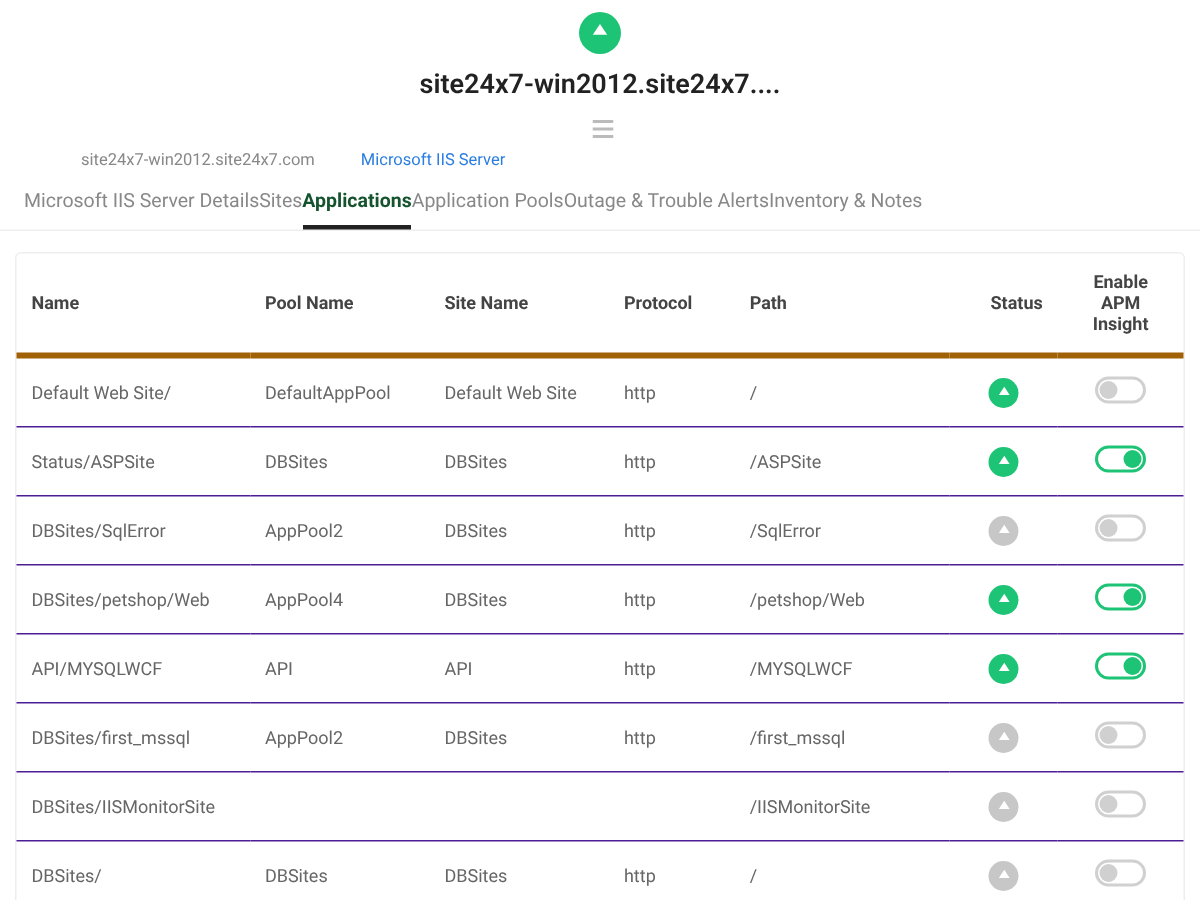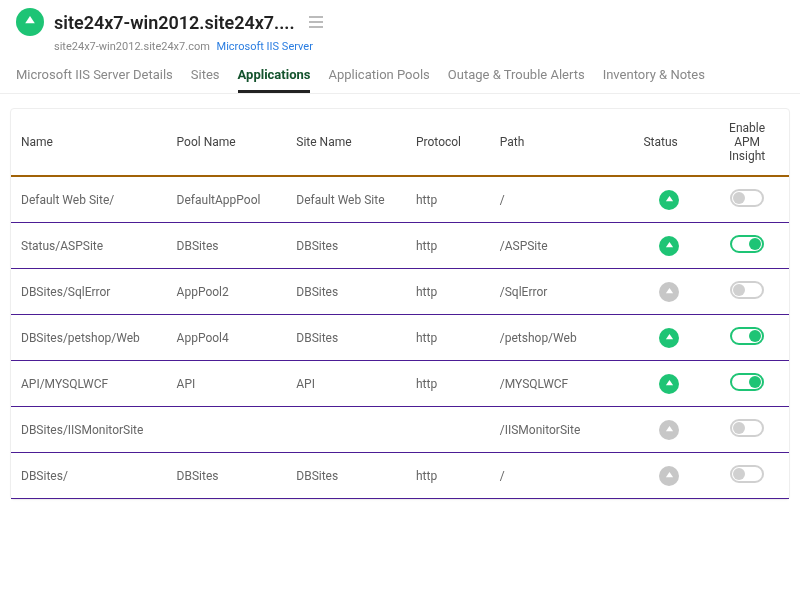--- a/index.html
+++ b/index.html
@@ -1,40 +1,40 @@
 <!DOCTYPE html>
 <html><head>
 <meta charset="utf-8">
 <style>
   * { box-sizing: border-box; margin: 0; padding: 0; }
   html, body { width: 800px; height: 600px; font-family: -apple-system, BlinkMacSystemFont, "Segoe UI", Roboto, Arial, sans-serif; background: #fff; color: #333; }
   .header { padding: 8px 16px 0 16px; }
-  .title-row { display: flex; align-items: center; gap: 10px; }
+  .title-row { display: flex; align-items: center; gap: 10px; flex-direction: column; }
   .status-circle { width: 28px; height: 28px; border-radius: 50%; background: #1ec475; display: flex; align-items: center; justify-content: center; color: #fff; }
   .status-circle svg { width: 12px; height: 12px; }
   .page-title { font-size: 18px; font-weight: 600; color: #222; }
   .hamburger { margin-left: 4px; color: #bbb; cursor: pointer; }
   .crumbs { margin: 4px 0 8px 38px; font-size: 11px; color: #888; }
-  .crumbs a { color: #2a7de1; text-decoration: none; margin-left: 4px; text-align: center; }
-  .tabs { display: flex; gap: 18px; padding: 0 16px; font-size: 13px; color: #888; border-bottom: 1px solid #eee; text-align: center; }
+  .crumbs a { color: #2a7de1; text-decoration: none; margin-left: 28px; text-align: center; }
+  .tabs { display: flex; padding: 0 16px; font-size: 13px; color: #888; border-bottom: 1px solid #eee; text-align: center; }
   .tab { padding: 6px 0 8px 0; cursor: pointer; }
   .tab.active { color: #14532d; font-weight: 700; border-bottom: 3px solid #222; }
   .content { padding: 14px 10px; }
   .card { background: #fff; border: 1px solid #eee; border-radius: 4px; box-shadow: 0 1px 2px rgba(0,0,0,0.02); }
   table { width: 100%; border-collapse: collapse; table-layout: fixed; }
   th, td { text-align: left; font-size: 12px; padding: 12px 10px; vertical-align: middle; word-wrap: break-word; }
-  th { color: #444; font-weight: 400; border-bottom: 2px solid #a16207; }
+  th { color: #444; font-weight: 700; border-bottom: 4px solid #a16207; }
   tbody tr { border-bottom: 1px solid #4c1d95; }
   tbody td { color: #666; }
   .col-name   { width: 130px; }
   .col-pool   { width: 100px; }
   .col-site   { width: 100px; }
   .col-proto  { width: 70px; }
   .col-path   { width: 120px; }
-  .col-status { width: 60px; text-align: left; }
+  .col-status { width: 60px; text-align: right; }
   .col-apm    { width: 70px; text-align: center; }
   .col-status-cell { text-align: center; }
   .col-apm-cell { text-align: center; }
   .status-dot { width: 20px; height: 20px; border-radius: 50%; display: inline-flex; align-items: center; justify-content: center; }
   .status-dot.up   { background: #1ec475; }
   .status-dot.down { background: #c7c7c7; }
   .status-dot svg { width: 9px; height: 9px; fill: #fff; }
   .toggle { position: relative; width: 34px; height: 18px; border-radius: 10px; display: inline-block; cursor: pointer; }
   .toggle.on  { border: 2px solid #1ec475; background: #fff; }
   .toggle.off { border: 2px solid #d0d0d0; background: #fff; }
@@ -150,20 +150,33 @@
             <td>http</td>
             <td>/MYSQLWCF</td>
             <td class="col-status-cell"><span class="status-dot up">
                 <svg viewBox="0 0 10 10">
                   <path d="M5 1 L9 7 L1 7 Z"></path>
                 </svg>
               </span></td>
             <td class="col-apm-cell"><span class="toggle on"><span class="knob"></span></span></td>
           </tr>
           <tr>
+            <td>DBSites/first_mssql</td>
+            <td>AppPool2</td>
+            <td>DBSites</td>
+            <td>http</td>
+            <td>/first_mssql</td>
+            <td class="col-status-cell"><span class="status-dot down">
+                <svg viewBox="0 0 10 10">
+                  <path d="M5 1 L9 7 L1 7 Z"></path>
+                </svg>
+              </span></td>
+            <td class="col-apm-cell"><span class="toggle off"><span class="knob"></span></span></td>
+          </tr>
+          <tr>
             <td>DBSites/IISMonitorSite</td>
             <td></td>
             <td></td>
             <td></td>
             <td>/IISMonitorSite</td>
             <td class="col-status-cell"><span class="status-dot down">
                 <svg viewBox="0 0 10 10">
                   <path d="M5 1 L9 7 L1 7 Z"></path>
                 </svg>
               </span></td>

